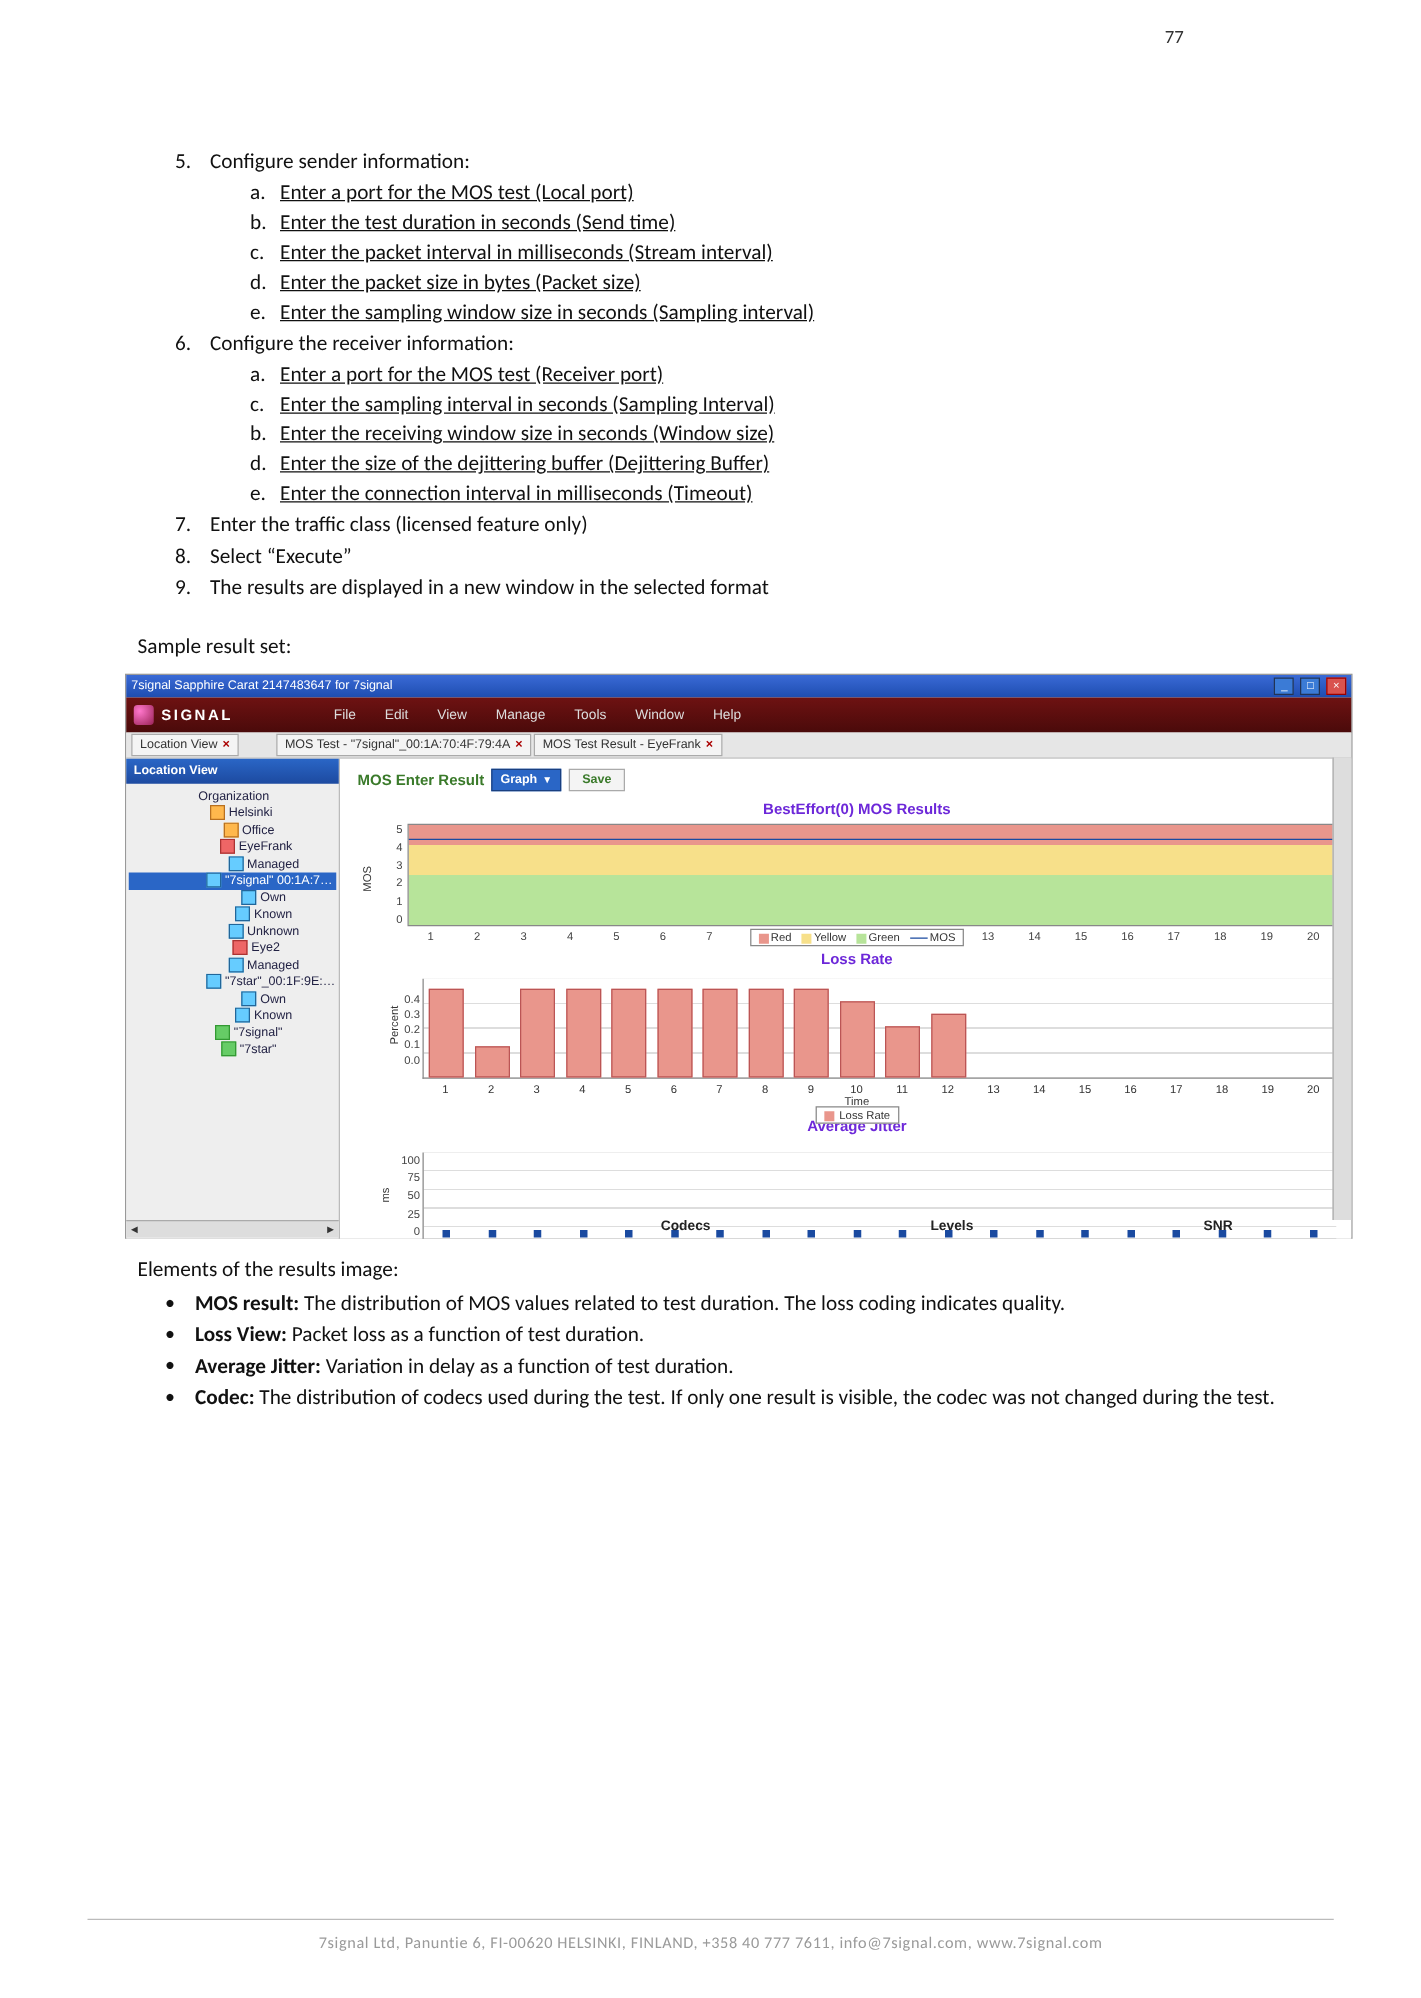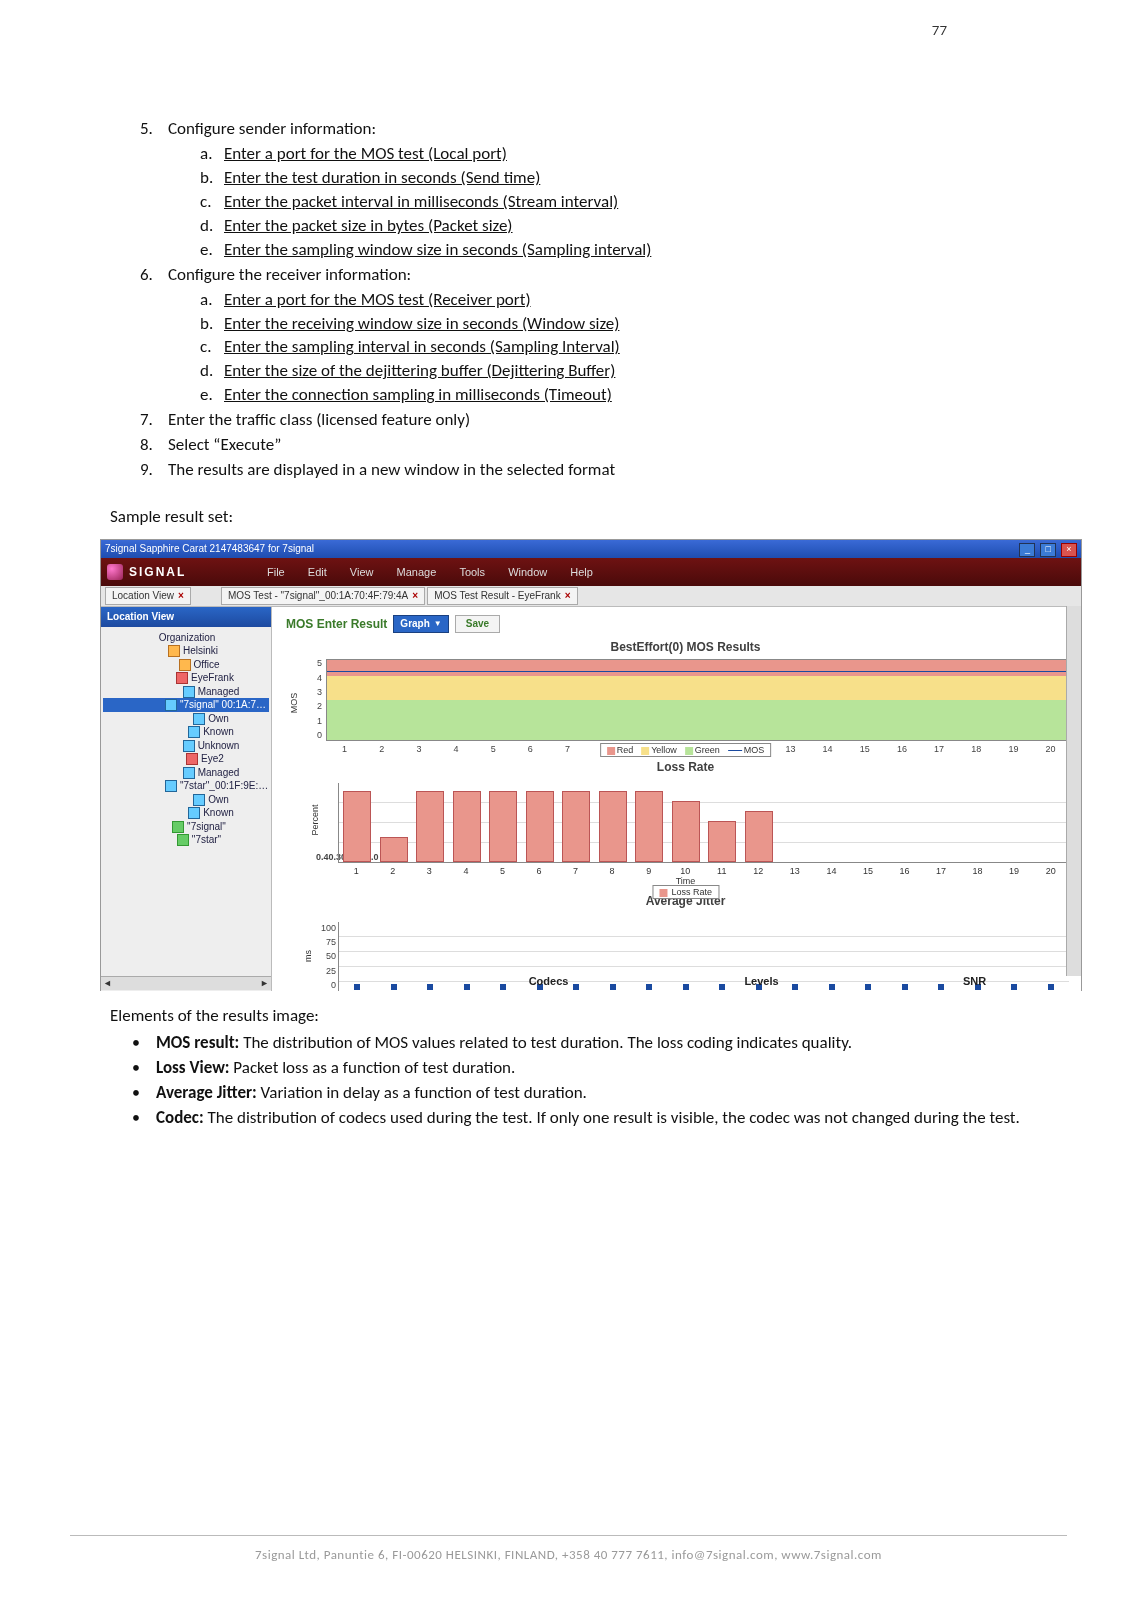--- a/index.html
+++ b/index.html
@@ -105,21 +105,21 @@
   }
   .mt-head {
     padding:8px 12px 4px 14px; color:#3a7a2a; font-weight:bold; font-size:12px;
     display:flex; align-items:center; gap:6px;
   }
   .dd { background:#2a66c6; color:#fff; border:1px solid #1a4080;
     font-size:10px; padding:0 6px; height:16px; display:inline-flex; align-items:center; gap:4px;}
   .dd::after{content:"▼"; font-size:8px;}
   .btn { background:#f4f4f4; border:1px solid #aaa; font-size:10px; padding:1px 10px;}
   .chartarea { padding:0 10px 4px 28px; }
-  .chart-title { text-align:center; font-weight:bold; font-size:12px; color:#404040; margin:2px 0;}
+  .chart-title { text-align:center; font-weight:bold; font-size:12px; color:#6d28d9; margin:2px 0;}
   .chart1 {
     height:100px; position:relative; border:0;
   }
   .axis-y { position:absolute; left:0; top:0; bottom:16px; width:22px;
     display:flex; flex-direction:column; justify-content:space-between;
     align-items:flex-end; font-size:9px; color:#444;}
   .axis-y-label { position:absolute; left:-16px; top:50%; transform:rotate(-90deg) translateX(10px);
     font-size:9px; color:#333;}
   .plot1 {
     position:absolute; left:26px; right:2px; top:2px; bottom:16px;
@@ -145,22 +145,22 @@
   .plot2 {
     position:absolute; left:38px; right:2px; top:2px; bottom:28px;
     border-bottom:1px solid #888; border-left:1px solid #888;
     background:
       repeating-linear-gradient(to bottom, transparent 0 19px, #ddd 19px 20px);
   }
   .bars2{position:absolute;left:0;right:0;top:0;bottom:0;display:flex;}
   .barcell{flex:1;display:flex;align-items:flex-end;justify-content:center;}
   .bar{width:70%;background:#e9968c;border:1px solid #b55;}
   .axis-y2{position:absolute;left:16px;top:2px;bottom:28px;width:20px;
-    display:flex;flex-direction:row;justify-content:flex-start;align-items:flex-end;
-    font-size:9px;color:#444;font-weight:bold;}
+    display:flex;flex-direction:column;justify-content:center;align-items:flex-end;
+    font-size:9px;color:#444;}
   .axis-y2-label{position:absolute;left:0;top:30%;transform:rotate(-90deg);font-size:9px;}
   .xticks2{position:absolute;left:38px;right:2px;bottom:16px;height:10px;display:flex;font-size:9px;}
   .xticks2 span{flex:1;text-align:center;}
   .xlabel2{position:absolute;left:0;right:0;bottom:4px;text-align:center;font-size:9px;}
   .legend2{position:absolute;bottom:-8px;left:50%;transform:translateX(-50%);
     background:#fff;border:1px solid #888;padding:0 6px;font-size:9px;}
   .chart3{height:100px;position:relative;margin-top:10px;}
   .plot3{position:absolute;left:38px;right:2px;top:2px;bottom:28px;
     border-bottom:1px solid #888;border-left:1px solid #888;
     background:repeating-linear-gradient(to bottom, transparent 0 14px, #ddd 14px 15px);}
@@ -209,24 +209,24 @@
           <li><span class="alpha-label">a.</span><span>Enter a port for the MOS test (Local port)</span></li>
           <li><span class="alpha-label">b.</span><span>Enter the test duration in seconds (Send time)</span></li>
           <li><span class="alpha-label">c.</span><span>Enter the packet interval in milliseconds (Stream interval)</span></li>
           <li><span class="alpha-label">d.</span><span>Enter the packet size in bytes (Packet size)</span></li>
           <li><span class="alpha-label">e.</span><span>Enter the sampling window size in seconds (Sampling interval)</span></li>
         </ol>
       </li>
       <li><span class="num-label">6.</span><span>Configure the receiver information:</span>
         <ol class="alpha">
           <li><span class="alpha-label">a.</span><span>Enter a port for the MOS test (Receiver port)</span></li>
+          <li><span class="alpha-label">c.</span><span>Enter the sampling interval in seconds (Sampling Interval)</span></li>
           <li><span class="alpha-label">b.</span><span>Enter the receiving window size in seconds (Window size)</span></li>
-          <li><span class="alpha-label">c.</span><span>Enter the sampling interval in seconds (Sampling Interval)</span></li>
           <li><span class="alpha-label">d.</span><span>Enter the size of the dejittering buffer (Dejittering Buffer)</span></li>
-          <li><span class="alpha-label">e.</span><span>Enter the connection sampling in milliseconds (Timeout)</span></li>
+          <li><span class="alpha-label">e.</span><span>Enter the connection interval in milliseconds (Timeout)</span></li>
         </ol>
       </li>
       <li><span class="num-label">7.</span><span>Enter the traffic class (licensed feature only)</span></li>
       <li><span class="num-label">8.</span><span>Select “Execute”</span></li>
       <li><span class="num-label">9.</span><span>The results are displayed in a new window in the selected format</span></li>
     </ol>
 
     <div class="sample-label">Sample result set:</div>
 
     <div class="shot">

